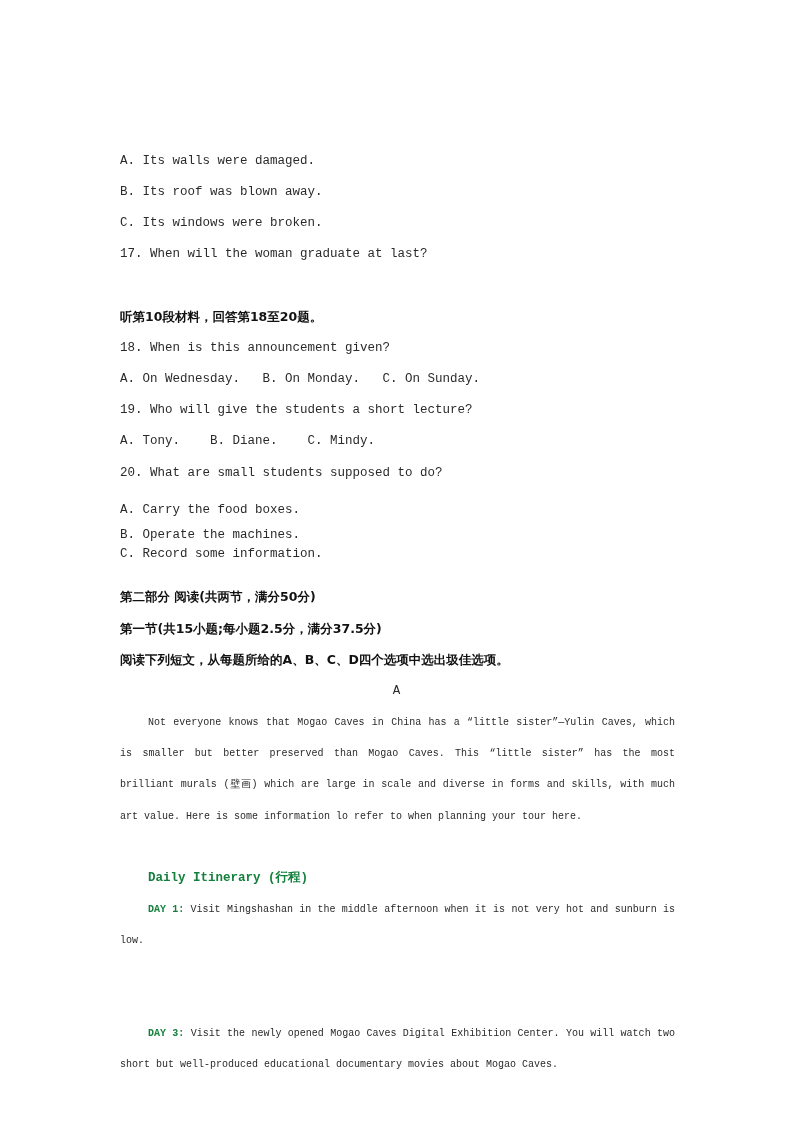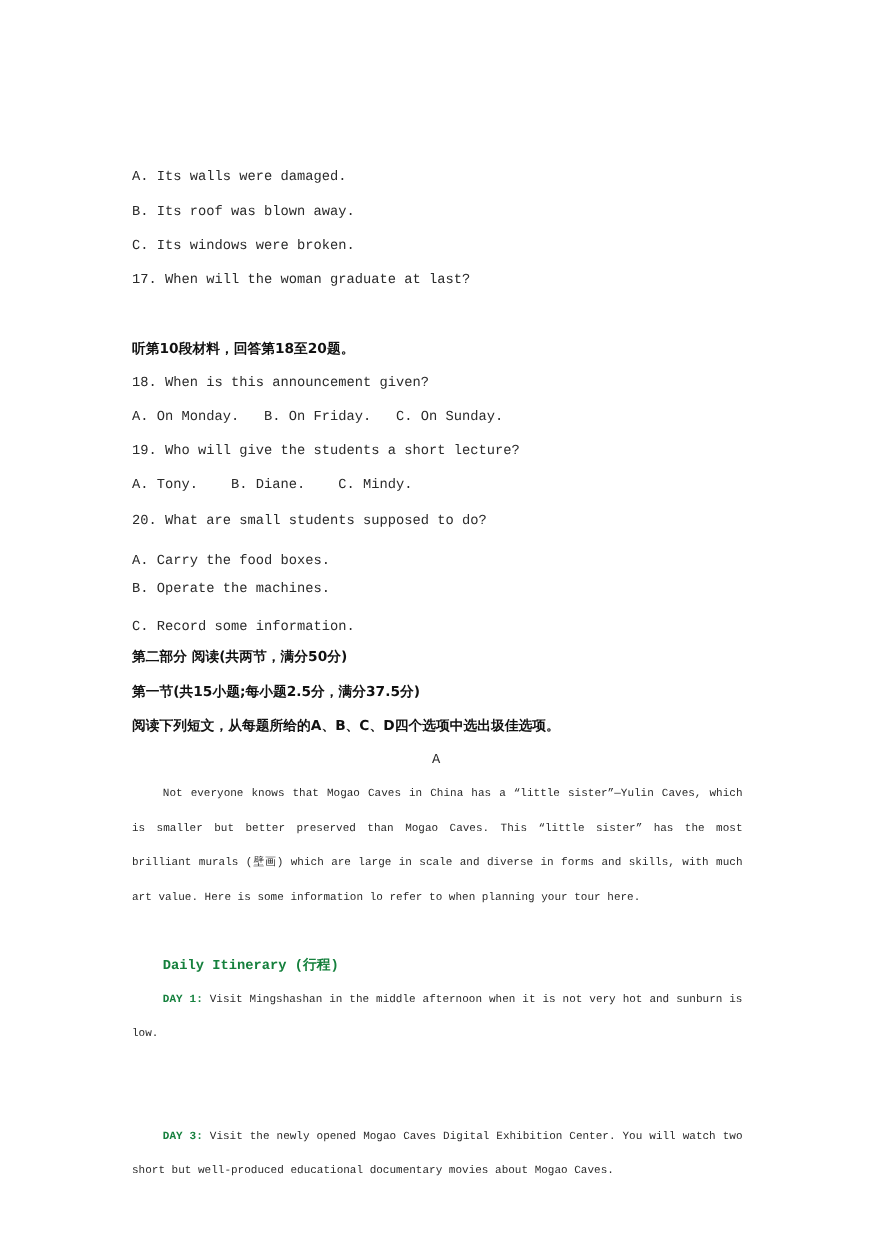--- a/index.html
+++ b/index.html
@@ -81,29 +81,29 @@
 
   <div class="line" style="top:105px">A. Its walls were damaged.</div>
   <div class="line" style="top:136px">B. Its roof was blown away.</div>
   <div class="line" style="top:167px">C. Its windows were broken.</div>
 
   <div class="line" style="top:198px">17. When will the woman graduate at last?</div>
 
   <div class="line cn" style="top:261px">听第10段材料，回答第18至20题。</div>
 
   <div class="line" style="top:292px">18. When is this announcement given?</div>
-  <div class="line" style="top:323px">A. On Monday.   B. On Friday.   C. On Sunday.</div>
+  <div class="line" style="top:323px">A. On Wednesday.   B. On Monday.   C. On Sunday.</div>
 
   <div class="line" style="top:354px">19. Who will give the students a short lecture?</div>
   <div class="line" style="top:385px">A. Tony.    B. Diane.    C. Mindy.</div>
 
   <div class="line" style="top:417px">20. What are small students supposed to do?</div>
   <div class="line" style="top:454px">A. Carry the food boxes.</div>
   <div class="line" style="top:479px">B. Operate the machines.</div>
-  <div class="line" style="top:514px">C. Record some information.</div>
+  <div class="line" style="top:498px">C. Record some information.</div>
 
   <div class="line cn" style="top:541px">第二部分 阅读(共两节，满分50分)</div>
   <div class="line cn" style="top:573px">第一节(共15小题;每小题2.5分，满分37.5分)</div>
   <div class="line cn" style="top:604px">阅读下列短文，从每题所给的A、B、C、D四个选项中选出圾佳选项。</div>
 
   <div class="center" style="top:635px">A</div>
 
   <div class="para indent" style="top:659px">Not everyone knows that Mogao Caves in China has a “little sister”—Yulin Caves, which is smaller but better preserved than Mogao Caves. This “little sister” has the most brilliant murals (壁画) which are large in scale and diverse in forms and skills, with much art value. Here is some information lo refer to when planning your tour here.</div>
 
   <div class="line bold" style="top:822px; left:148px;">Daily Itinerary (行程)</div>

